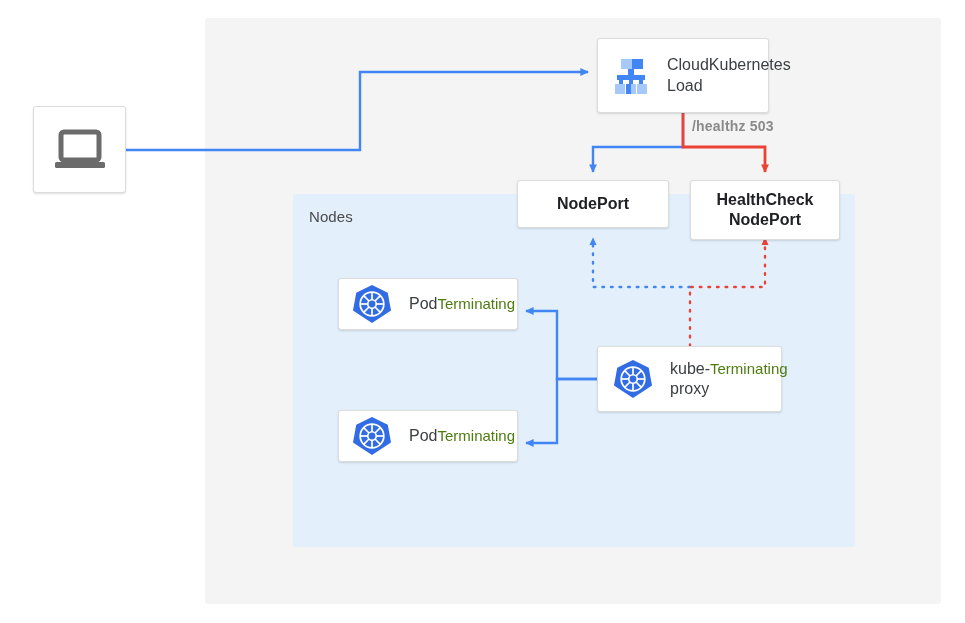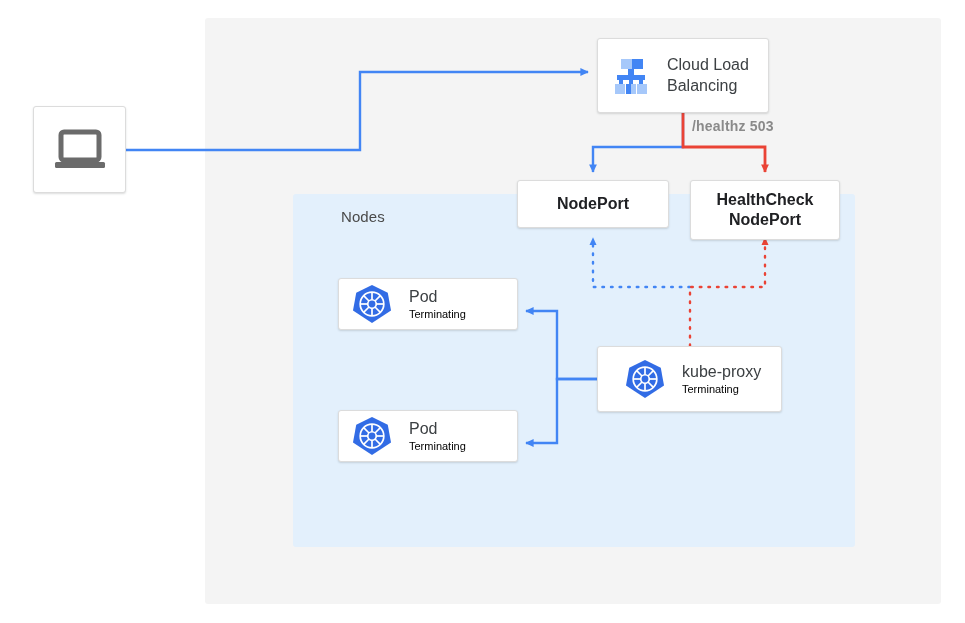--- a/index.html
+++ b/index.html
@@ -36,21 +36,20 @@
     width: 562px; height: 353px;
     background: #e3f0fc;
     border-radius: 3px;
   }
   .panel-nodes-label {
     position: absolute;
     left: 309px; top: 208px;
     font-size: 15px;
     color: #4a4a4a;
     letter-spacing: .1px;
-    margin-left: 32px;
   }
 
   
   .card {
     position: absolute;
     background: #ffffff;
     border: 1px solid #dcdcdc;
     border-radius: 3px;
     box-shadow: 0 1px 2px rgba(60,64,67,.18);
     box-sizing: border-box;
@@ -58,31 +57,31 @@
     align-items: center;
   }
   .card .icon-wrap {
     flex: 0 0 auto;
     display: flex;
     align-items: center;
     justify-content: center;
   }
   .card .txt {
     display: flex;
-    flex-direction: column;
+    flex-direction: row;
     justify-content: flex-start;
     line-height: 1.28;
   }
   .title-line {
     font-size: 16px;
     color: #3c4043;
   }
   .sub-line {
-    font-size: 11px;
-    color: #000000;
+    font-size: 15px;
+    color: #4d7c0f;
   }
 
   
   #client-card {
     left: 33px; top: 106px;
     width: 93px; height: 87px;
     justify-content: center;
   }
 
   
@@ -114,21 +113,21 @@
     padding-left: 12px;
   }
   .pod-card .txt { margin-left: 16px; }
   #pod-card-1 { top: 278px; }
   #pod-card-2 { top: 410px; }
 
   
   #kubeproxy-card {
     left: 597px; top: 346px;
     width: 185px; height: 66px;
-    padding-left: 26px;
+    padding-left: 14px;
   }
   #kubeproxy-card .txt { margin-left: 16px; }
 
   
   #healthz-label {
     position: absolute;
     left: 692px; top: 118px;
     font-size: 14px;
     font-weight: bold;
     color: #8a8a8a;
@@ -199,21 +198,21 @@
         <rect x="22" y="26" width="4" height="4" fill="#4285f4"></rect>
         <rect x="32" y="26" width="4" height="4" fill="#4285f4"></rect>
         <rect x="8" y="30" width="10" height="10" fill="#a6c8fa"></rect>
         <rect x="19" y="30" width="5" height="10" fill="#4285f4"></rect>
         <rect x="24" y="30" width="5" height="10" fill="#a6c8fa"></rect>
         <rect x="30" y="30" width="10" height="10" fill="#a6c8fa"></rect>
       </svg>
     </span>
     <span class="txt">
       <span class="title-line">Cloud Load</span>
-      <span class="title-line">Balancing</span>
+      <span class="title-line">Kubernetes</span>
     </span>
   </div>
 
   <div class="card port-card" id="nodeport-card">
     <span class="bold">NodePort</span>
   </div>
 
   <div class="card port-card" id="healthcheck-card">
     <span>
       <span class="bold" style="display:block">HealthCheck</span>

